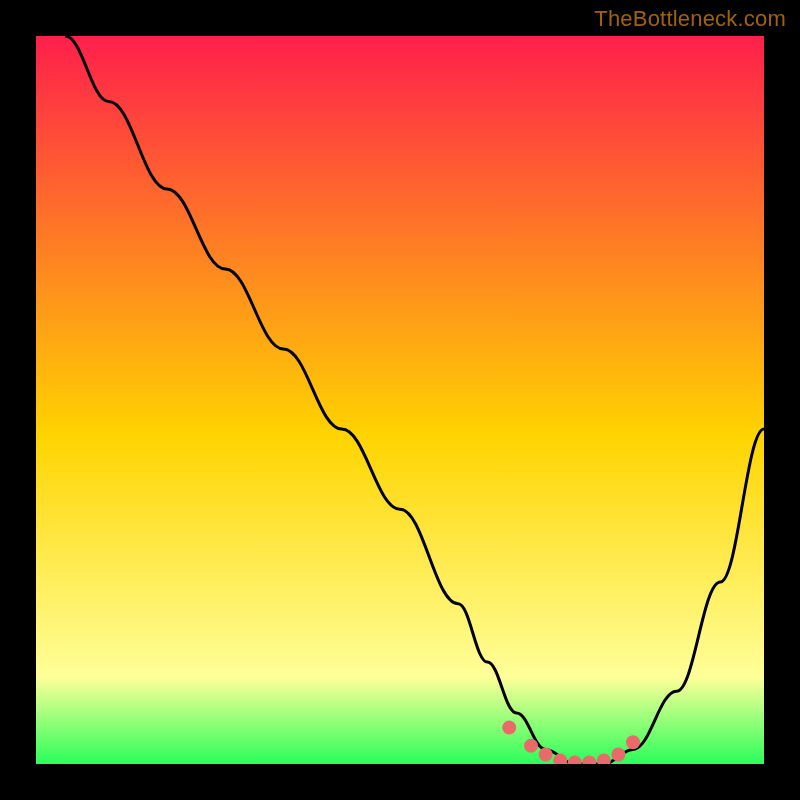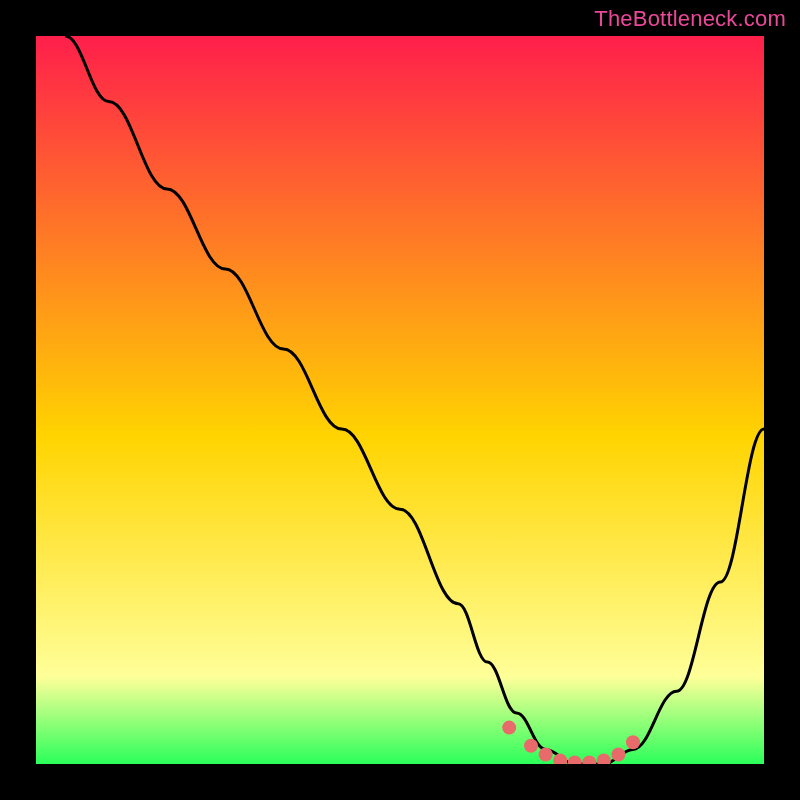--- a/index.html
+++ b/index.html
@@ -16,21 +16,21 @@
     top: 0;
     left: 0;
     width: 800px;
     height: 800px;
     background: #000;
   }
   .watermark {
     position: absolute;
     top: 6px;
     right: 14px;
-    color: #ec4899;
+    color: #a16207;
     font-size: 22px;
     font-weight: 500;
     letter-spacing: 0.2px;
     user-select: none;
   }
   .plot {
     position: absolute;
     left: 36px;
     top: 36px;
     width: 728px;

